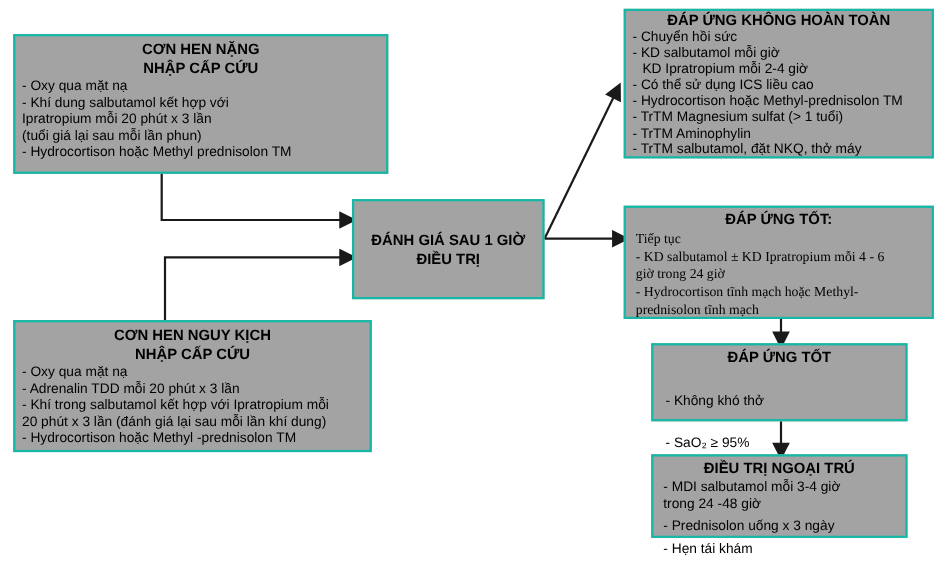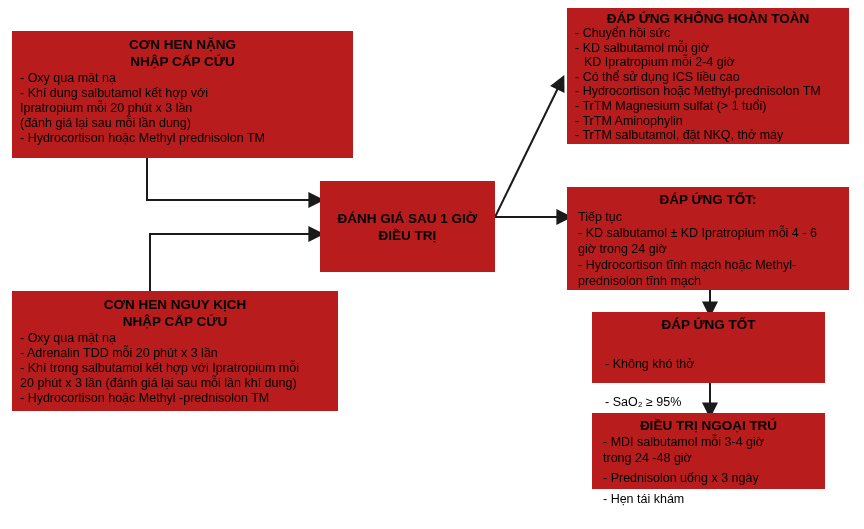--- a/index.html
+++ b/index.html
@@ -13,22 +13,22 @@
     width: 864px; height: 529px;
     background: #ffffff;
     overflow: hidden;
   }
   #arrows {
     position: absolute; left: 0; top: 0;
     width: 864px; height: 529px;
   }
   .box {
     position: absolute;
-    background: #b91c1c;
-    border: 2px solid #b91c1c;
+    background: #a3a3a3;
+    border: 2px solid #14b8a6;
     box-sizing: border-box;
   }
   .box-title {
     font-weight: bold;
     text-align: center;
     font-size: 13.5px;
     line-height: 16px;
     padding-top: 3px;
   }
   .box-title.two-line { line-height: 17px; }
@@ -41,21 +41,21 @@
 
   #box-severe    { left: 12px;  top: 31px;  width: 341px; height: 127px; }
   #box-critical  { left: 12px;  top: 291px; width: 326px; height: 120px; }
   #box-assess    { left: 320px; top: 181px; width: 175px; height: 91px;
                    display: flex; flex-direction: column; justify-content: center; }
   #box-assess .box-title { padding-top: 0; }
   #box-incomplete { left: 567px; top: 8px;  width: 282px; height: 136px; }
   #box-incomplete .box-title { padding-top: 1px; line-height: 15px; }
   #box-incomplete .box-body  { line-height: 14.6px; padding-top: 0; }
   #box-good-response { left: 567px; top: 187px; width: 282px; height: 103px; }
-  #box-good-response .box-body { line-height: 16px; padding-left: 9px; }
+  #box-good-response .box-body { line-height: 16px; padding-left: 9px; font-family: Liberation Serif, serif; }
   #box-good-final { left: 592px; top: 312px; width: 233px; height: 71px; }
   #box-good-final .box-body .line { margin-top: 23px; }
   #box-good-final .box-body { padding-left: 11px; }
   #box-outpatient { left: 592px; top: 413px; width: 233px; height: 76px; }
   #box-outpatient .box-body { padding-left: 9px; line-height: 15.5px; }
   #box-outpatient .box-body .gap-above { margin-top: 5px; }
   .indent { padding-left: 9px; }
 </style>
 </head>
 <body>
@@ -78,21 +78,21 @@
 
   <div class="box" id="box-severe">
     <div class="box-title two-line">
       <div class="line">CƠN HEN NẶNG</div>
       <div class="line">NHẬP CẤP CỨU</div>
     </div>
     <div class="box-body">
       <div class="line">- Oxy qua mặt nạ</div>
       <div class="line">- Khí dung salbutamol kết hợp với</div>
       <div class="line">Ipratropium mỗi 20 phút x 3 lần</div>
-      <div class="line">(đánh giá lại sau mỗi lần dung)</div>
+      <div class="line">(tuổi giá lại sau mỗi lần phun)</div>
       <div class="line">- Hydrocortison hoặc Methyl prednisolon TM</div>
     </div>
   </div>
 
   <div class="box" id="box-critical">
     <div class="box-title two-line">
       <div class="line">CƠN HEN  NGUY KỊCH</div>
       <div class="line">NHẬP CẤP CỨU</div>
     </div>
     <div class="box-body">

